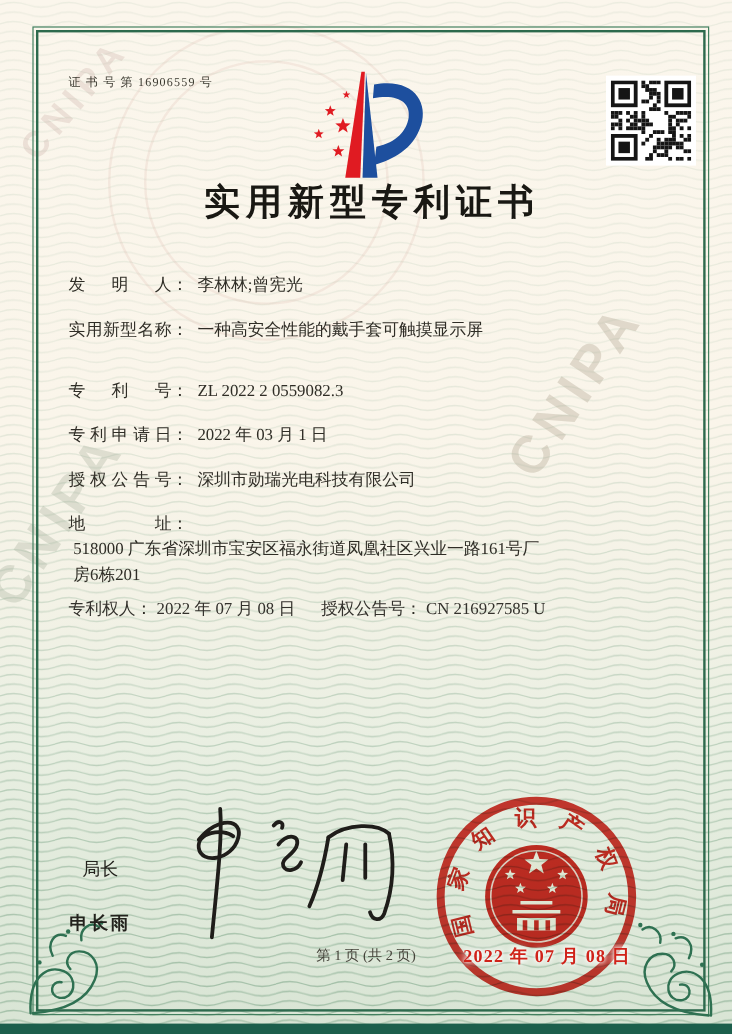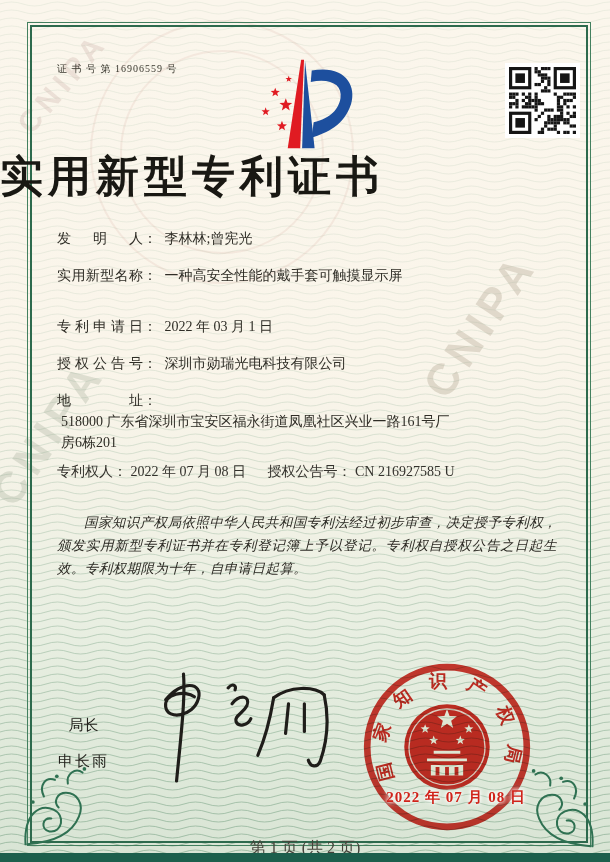--- a/index.html
+++ b/index.html
@@ -20,42 +20,42 @@
   .g1{left:90px;top:20px;width:260px;height:260px;}
   .g2{left:120px;top:50px;width:200px;height:200px;}
   .frame{position:absolute;left:27px;top:22px;right:19px;bottom:16px;border:1px solid #43805f;z-index:2;}
   .frame-inner{position:absolute;inset:2px;border:2px solid #2d6a4d;}
   .flourish{position:absolute;width:92px;height:92px;z-index:3;}
   .flourish.bl{left:20px;bottom:14px;}
   .flourish.br{right:12px;bottom:12px;transform:scaleX(-1);}
   .cert-number{position:absolute;left:57px;top:62px;z-index:3;font-size:10px;letter-spacing:1px;color:#3a382f;}
   .logo{position:absolute;left:240px;top:56px;width:130px;height:96px;z-index:3;}
   .qr{position:absolute;left:505px;top:63px;width:75px;height:75px;background:#fff;padding:4px;box-sizing:border-box;z-index:3;}
-  .title{position:absolute;left:0;right:0;top:148px;text-align:left;z-index:3;
-         font-size:43px;font-weight:bold;letter-spacing:5px;color:#191813;}
+  .title{position:absolute;left:0;right:0;top:148px;text-align:center;z-index:3;
+         font-size:30px;font-weight:bold;letter-spacing:5px;color:#191813;padding-left:10px;}
   .fields{position:absolute;left:57px;top:228px;width:505px;z-index:3;font-size:14px;line-height:21px;}
   .frow{margin-bottom:16px;white-space:nowrap;}
   .frow-name{margin-bottom:30px;}
   .frow-addr{margin-bottom:8px;white-space:normal;}
   .flabel{display:inline-block;width:86px;text-align:justify;text-align-last:justify;vertical-align:top;color:#2f2d26;}
   .fcolon{display:inline-block;vertical-align:top;color:#2f2d26;}
   .fvalue{display:inline-block;margin-left:4px;vertical-align:top;color:#2f2d26;}
   .fvalue.wide{width:400px;white-space:normal;}
   .grant2{margin-left:18px;}
   .paras{position:absolute;left:57px;top:511px;width:500px;z-index:3;font-size:13.5px;line-height:23px;
          text-align:justify;color:#2c2a24;font-style:italic;}
   .paras p{margin:0;text-indent:2em;letter-spacing:.4px;}
   .signer{position:absolute;left:58px;top:716px;z-index:3;font-size:15px;line-height:18px;color:#23221d;text-align:center;}
-  .signer .name{margin-top:18px;letter-spacing:2px;}
+  .signer .name{margin-top:27px;letter-spacing:2px;font-weight:bold;}
   .sign-svg{position:absolute;left:128px;top:666px;width:218px;height:128px;z-index:4;}
   .seal{position:absolute;left:352px;top:652px;width:190px;height:190px;z-index:4;mix-blend-mode:multiply;opacity:.95;}
   .seal-date{position:absolute;left:378px;top:788px;width:156px;z-index:5;text-align:center;
     font-size:15px;font-weight:bold;color:#d0231a;letter-spacing:1px;
     text-shadow:0 0 3px rgba(255,255,255,.95),0 0 5px rgba(255,255,255,.9),0 0 7px rgba(255,255,255,.8);}
-  .footer{position:absolute;left:0;right:0;top:838px;text-align:center;z-index:3;font-size:16px;color:#45433a;}
+  .footer{position:absolute;left:0;right:0;top:788px;text-align:center;z-index:3;font-size:12px;color:#45433a;}
   .bottom-strip{position:absolute;left:0;right:0;bottom:0;height:9px;background:#1c5f4c;z-index:6;}
 </style>
 </head>
 <body>
 
 <div class="page">
 
   <svg class="waves" width="610" height="862">
     <defs>
       <pattern id="wv" width="46" height="8" patternUnits="userSpaceOnUse">
@@ -248,41 +248,44 @@
   <div class="fields">
     <div class="frow">
       <span class="flabel">发明人</span><span class="fcolon">：</span>
       <span class="fvalue">李林林;曾宪光</span>
     </div>
     <div class="frow frow-name">
       <span class="flabel">实用新型名称</span><span class="fcolon">：</span>
       <span class="fvalue">一种高安全性能的戴手套可触摸显示屏</span>
     </div>
     <div class="frow">
+      <span class="flabel">专利号</span><span class="fcolon">：</span>
+      <span class="fvalue">ZL 2022 2 0559082.3</span>
+    </div>
+    <div class="frow">
       <span class="flabel">专利申请日</span><span class="fcolon">：</span>
       <span class="fvalue">2022 年 03 月 1 日</span>
     </div>
     <div class="frow">
       <span class="flabel">授权公告号</span><span class="fcolon">：</span>
       <span class="fvalue">深圳市勋瑞光电科技有限公司</span>
     </div>
     <div class="frow frow-addr">
       <span class="flabel">地址</span><span class="fcolon">：</span>
       <span class="fvalue wide">518000 广东省深圳市宝安区福永街道凤凰社区兴业一路161号厂房6栋201</span>
     </div>
     <div class="frow">
       <span>专利权人</span><span class="fcolon">：</span>
       <span>2022 年 07 月 08 日</span>
       <span class="grant2">授权公告号</span><span class="fcolon">：</span>
       <span>CN 216927585 U</span>
     </div>
   </div>
 
   <div class="paras">
-    <p>国家知识产权局依照中华人民共和国专利法经过初步审查，决定授予专利权，颁发实用新型专利证书并在专利登记簿上予以登记。专利权自授权公告之日起生效。专利权期限为十年，自申请日起算。</p>
   </div>
 
   <div class="signer">
     <div>局长</div>
     <div class="name">申长雨</div>
   </div>
 
   <svg class="sign-svg" viewBox="0 0 220 125">
     <g fill="none" stroke="#1f1d1a" stroke-width="3.2" stroke-linecap="round" stroke-linejoin="round">
       <path d="M38,32 C54,12 76,14 71,31 C66,49 40,53 38,39 C36,26 58,22 67,29"></path>

